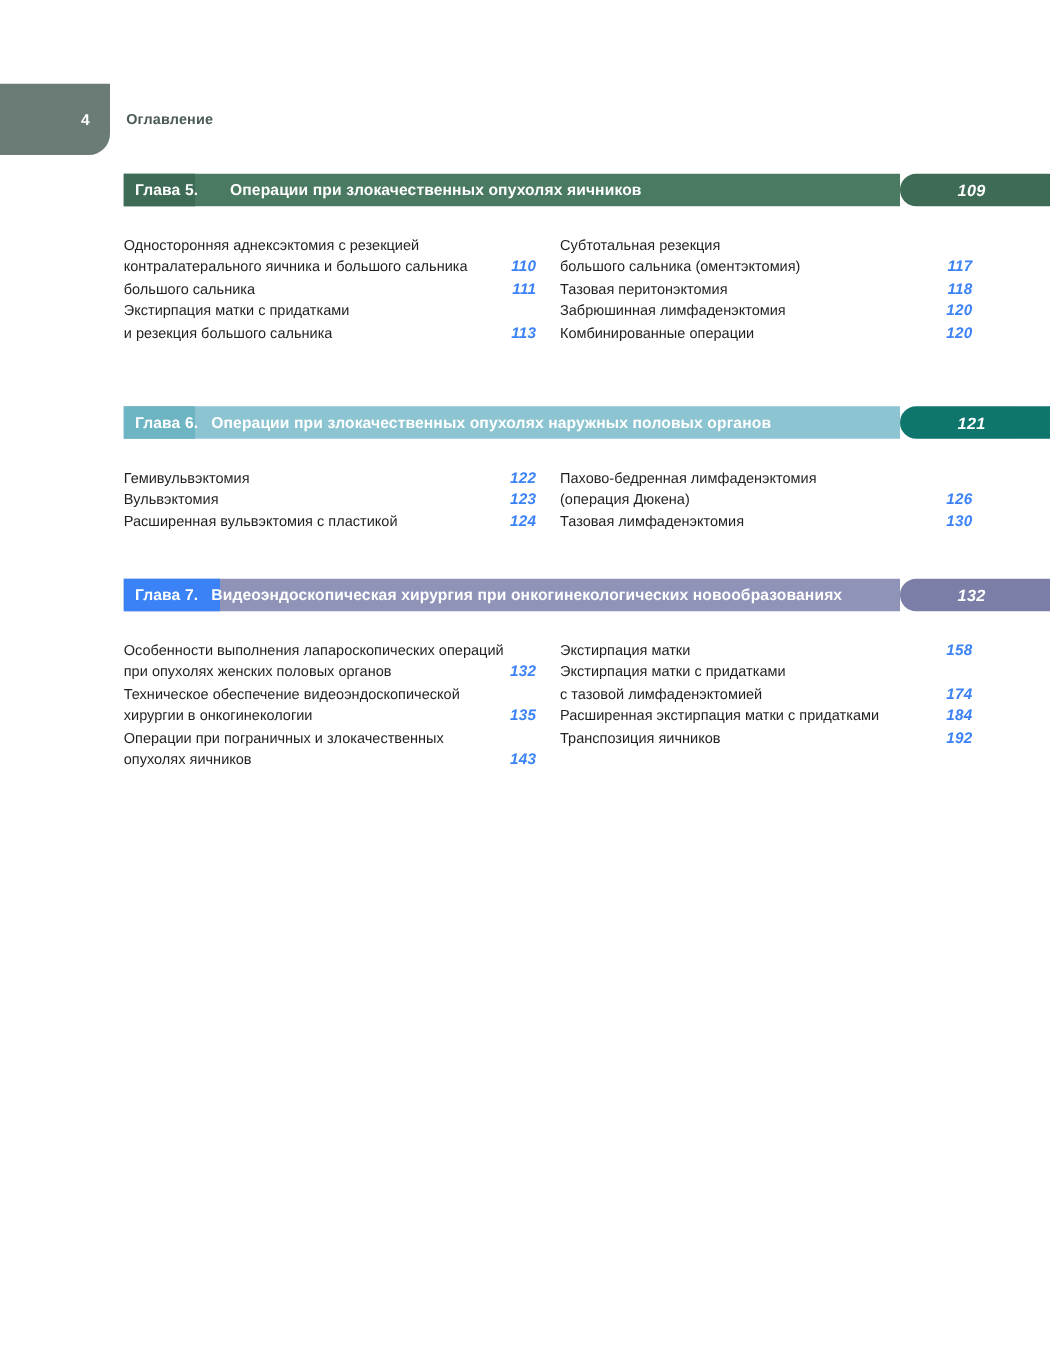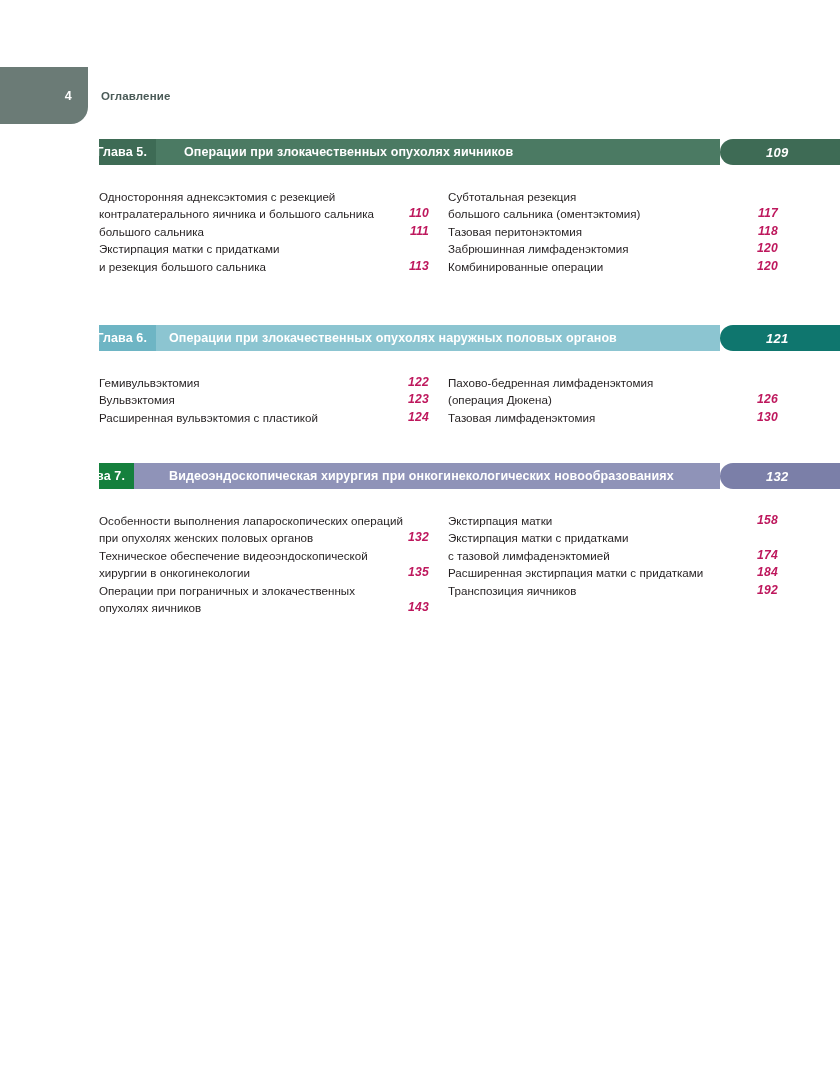--- a/index.html
+++ b/index.html
@@ -41,21 +41,21 @@
   .chapter{ position:absolute; left:0; width:840px; }
 
   .chapter-bar{ position:relative; height:26px; }
   .bar-title-strip{
     position:absolute; left:99px; top:0;
     width:621px; height:26px;
   }
   .bar-tab{
     position:absolute; left:99px; top:0;
     height:26px;
-    display:flex; align-items:center; justify-content:flex-end;
+    display:flex; align-items:center; justify-content:flex-start;
     padding:0 9px;
     box-sizing:border-box;
   }
   .bar-tab-label{
     color:#ffffff; font-size:12.5px; font-weight:bold;
     white-space:nowrap; letter-spacing:0.1px;
   }
   .bar-title{
     position:absolute; top:0; height:26px;
     display:flex; align-items:center;
@@ -88,21 +88,21 @@
     height:17.4px;
     line-height:17.4px;
     font-size:11.6px;
     color:#231f20;
     white-space:nowrap;
     letter-spacing:0.02px;
   }
   .entry-page{
     position:absolute; right:0; top:0;
     font-size:12.2px; font-style:italic; font-weight:bold;
-    color:#be185d; line-height:17.4px;
+    color:#3b82f6; line-height:17.4px;
     letter-spacing:0.2px;
   }
 </style>
 </head>
 <body>
 
 <div class="page-head">
   <div class="folio-block">
     <span class="folio-num">4</span>
   </div>
@@ -182,21 +182,21 @@
           </div>
           <div class="entry">
             <div class="entry-line"><span>Тазовая лимфаденэктомия</span><span class="entry-page">130</span></div>
           </div>
         </div>
       </div>
     </div>
     <div class="chapter" style="top: 463px;">
       <div class="chapter-bar">
         <div class="bar-title-strip" style="background: rgb(143, 147, 184);"></div>
-        <div class="bar-tab" style="background: #15803d; width: 35px;">
+        <div class="bar-tab" style="background: #3b82f6; width: 77px;">
           <span class="bar-tab-label">Глава 7.</span>
         </div>
         <div class="bar-title" style="left: 169px;">Видеоэндоскопическая хирургия при онкогинекологических новообразованиях</div>
         <div class="bar-badge" style="background: rgb(123, 127, 168);">
           <span class="bar-badge-num">132</span>
         </div>
       </div>
       <div class="columns" style="margin-top: 11px;">
         <div class="col col-left">
           <div class="entry">

